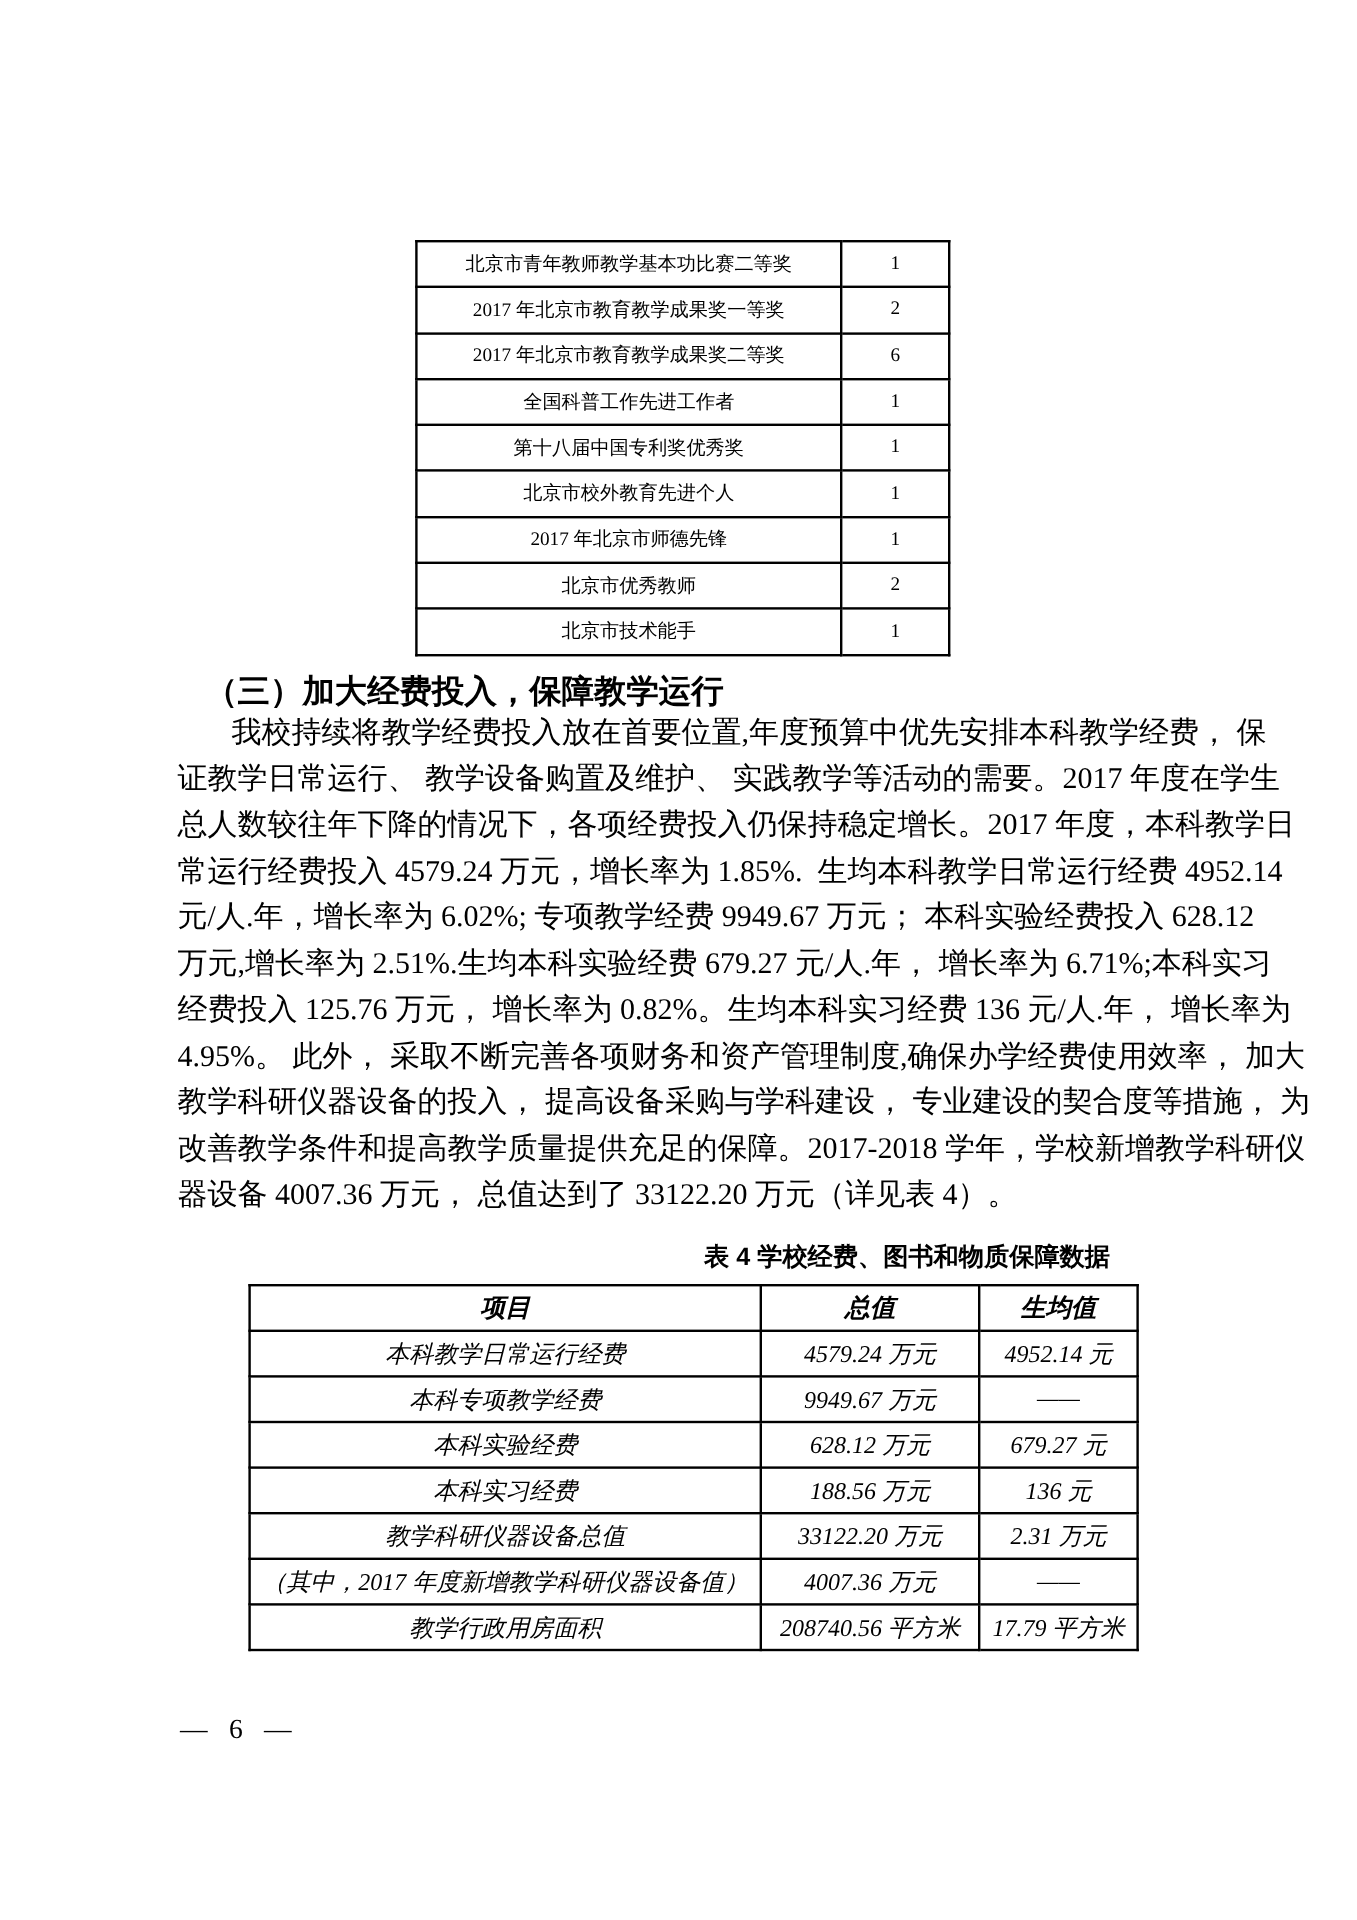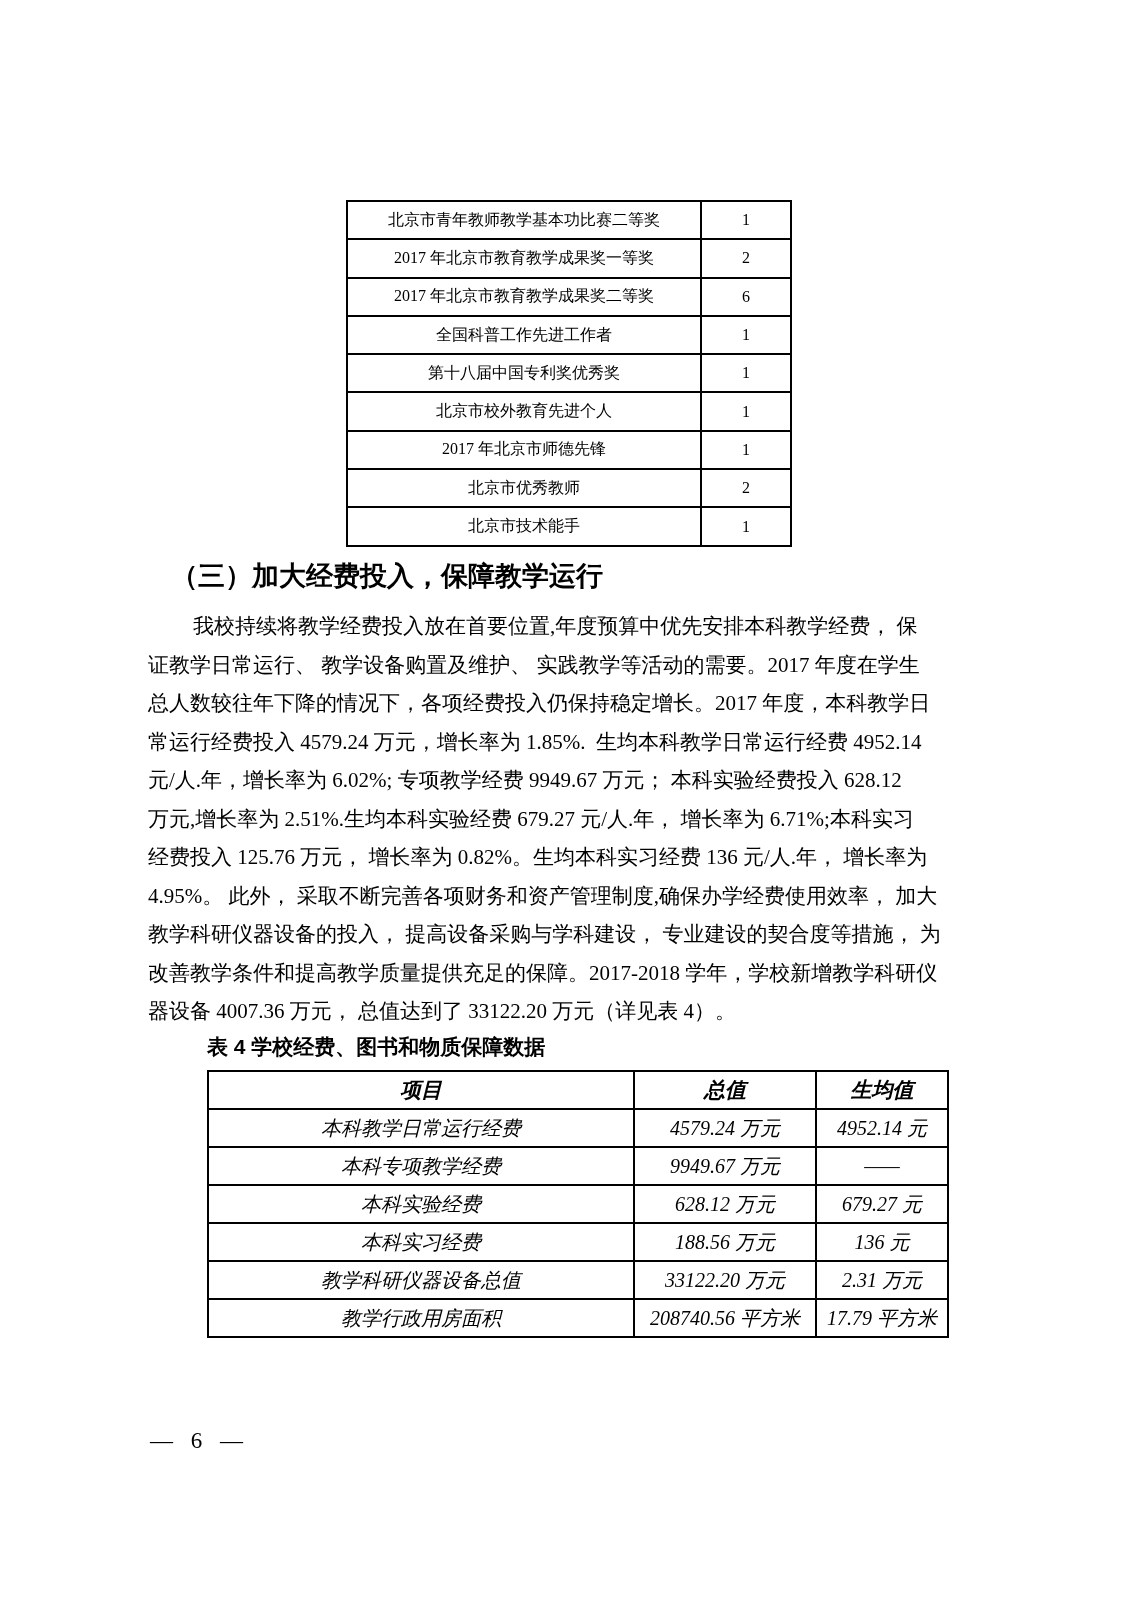--- a/index.html
+++ b/index.html
@@ -37,37 +37,37 @@
     position: absolute; left: 151px; top: 558px;
     font-family: "Liberation Sans", "DejaVu Sans", sans-serif;
     font-weight: bold;
     font-size: 27px;
     white-space: nowrap;
     margin-left: 20px;
   }
 
   
   .paragraph {
-    position: absolute; left: 148px; top: 607px;
+    position: absolute; left: 148px; top: 592px;
     width: 850px;
-    font-size: 21px;
+    font-size: 25px;
   }
   .paragraph .line {
     height: 38.5px;
     line-height: 38.5px;
     white-space: pre;
     overflow: visible;
   }
   .paragraph .line.first { text-indent: 45px; }
 
   
   .table4-caption {
     position: absolute; left: 207px; top: 1033px;
     width: 718px;
-    text-align: left;
+    text-align: right;
     font-family: "Liberation Sans", "DejaVu Sans", sans-serif;
     font-weight: bold;
     font-size: 21px;
     white-space: nowrap;
   }
 
   
   .funding-table {
     position: absolute; left: 207px; top: 1070px;
     border-collapse: collapse;
@@ -193,20 +193,25 @@
         <td class="c-item">本科实习经费</td>
         <td class="c-total">188.56 万元</td>
         <td class="c-per">136 元</td>
       </tr>
       <tr>
         <td class="c-item">教学科研仪器设备总值</td>
         <td class="c-total">33122.20 万元</td>
         <td class="c-per">2.31 万元</td>
       </tr>
       <tr>
+        <td class="c-item">（其中，2017 年度新增教学科研仪器设备值）</td>
+        <td class="c-total">4007.36 万元</td>
+        <td class="c-per">——</td>
+      </tr>
+      <tr>
         <td class="c-item">教学行政用房面积</td>
         <td class="c-total">208740.56 平方米</td>
         <td class="c-per">17.79 平方米</td>
       </tr>
     </tbody>
   </table>
 
   <div class="page-number">— 6 —</div>
 
 </div>

